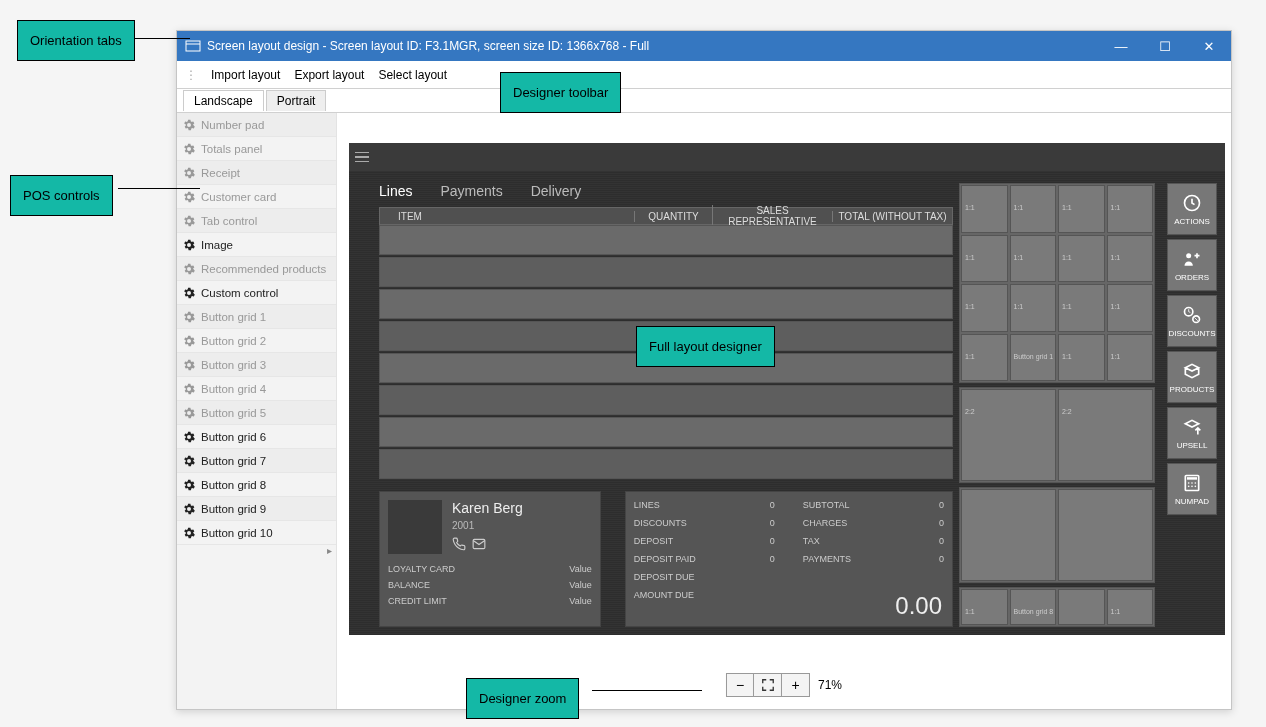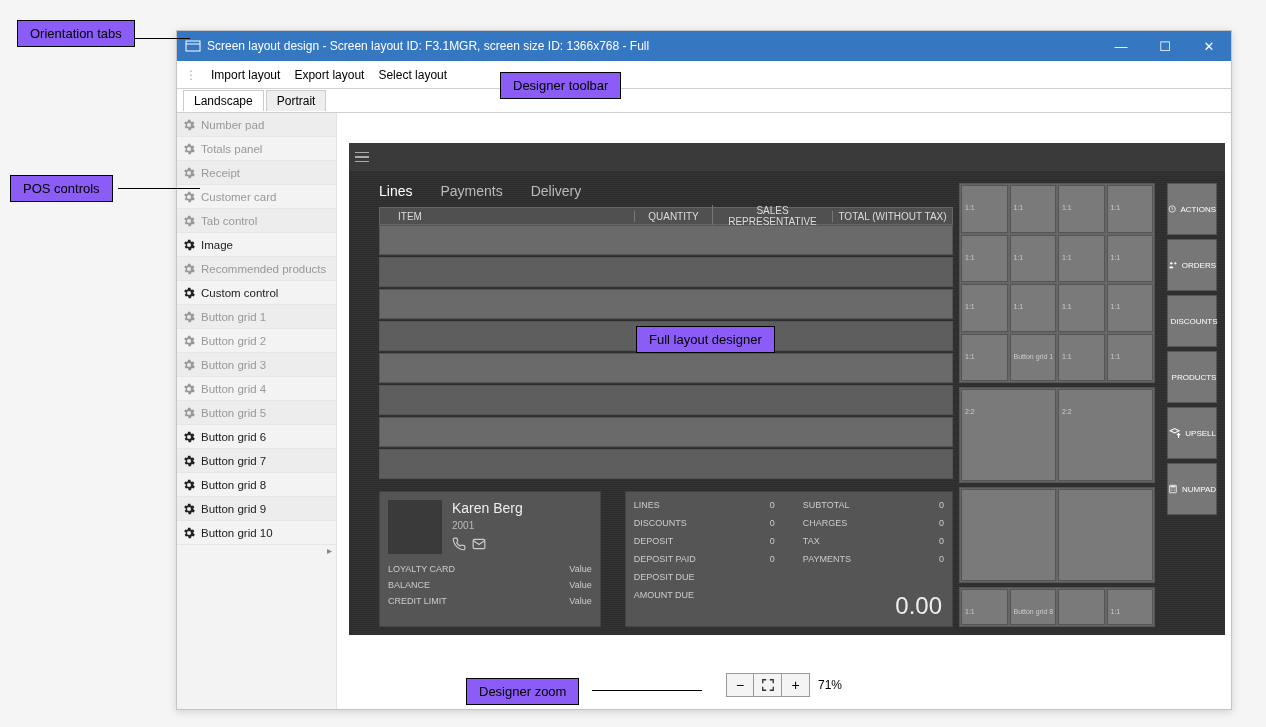--- a/index.html
+++ b/index.html
@@ -1,19 +1,19 @@
 <!DOCTYPE html>
 <html><head>
 <meta charset="utf-8">
 <style>
   * { box-sizing: border-box; margin: 0; padding: 0; font-family: "Segoe UI", Arial, sans-serif; }
   body { background: #f5f5f5; position: relative; width: 1266px; height: 727px; overflow: hidden; }
 
   
-  .callout { position: absolute; background: #8b5cf6; border: 1px solid #000; padding: 5px 12px; font-size: 13px; z-index: 50; }
+  .callout { position: absolute; background: #14b8a6; border: 1px solid #000; padding: 12px 12px; font-size: 13px; z-index: 50; }
   .callout-line { position: absolute; background: #000; z-index: 49; }
 
   
   .window { position: absolute; left: 176px; top: 30px; width: 1056px; height: 680px; background: #fff; border: 1px solid #c5c5c5; box-shadow: 0 2px 8px rgba(0,0,0,0.15); }
   .titlebar { height: 30px; background: #3577c1; color: #fff; display: flex; align-items: center; font-size: 12px; padding-left: 8px; }
   .titlebar .app-icon { width: 16px; height: 16px; margin-right: 6px; }
   .winbtns { margin-left: auto; display: flex; }
   .winbtn { width: 44px; height: 30px; display: flex; align-items: center; justify-content: center; color: #fff; font-size: 13px; }
 
   
@@ -50,21 +50,21 @@
   .th-qty { width:78px; text-align:center; border-left:1px solid #777; }
   .th-rep { width:120px; text-align:center; border-left:1px solid #777; }
   .th-tot { width:120px; text-align:center; border-left:1px solid #777; }
 
   .rows { position:absolute; top:82px; left:30px; right:272px; }
   .row { height:30px; background:#6a6a6a; margin-bottom:2px; border:1px solid #555; }
   .row.odd { background:#5e5e5e; }
 
   
   .actcol { position:absolute; top:40px; right:8px; width:50px; display:flex; flex-direction:column; gap:4px; }
-  .actbtn { height:52px; background:#777; color:#fff; font-size:8px; display:flex; align-items:center; justify-content:center; gap:4px; text-align:center; border:1px solid #555; }
+  .actbtn { height:52px; background:#777; color:#fff; font-size:8px; display:flex; flex-direction:column; align-items:center; justify-content:center; gap:4px; text-align:center; border:1px solid #555; }
   .actbtn svg { width:20px; height:20px; }
 
   
   .bottom { position:absolute; bottom:8px; left:30px; right:272px; top:348px; display:flex; gap:24px; }
   .cust { flex:1.05; background:#555; padding:8px; display:flex; flex-direction:column; border:1px solid #444; }
   .cust-top { display:flex; gap:10px; }
   .avatar { width:54px; height:54px; background:#3a3a3a; }
   .cust-name { font-size:14px; color:#eee; }
   .cust-id { font-size:10px; color:#bbb; margin-top:4px; }
   .cust-icons { margin-top:6px; display:flex; gap:6px; }

